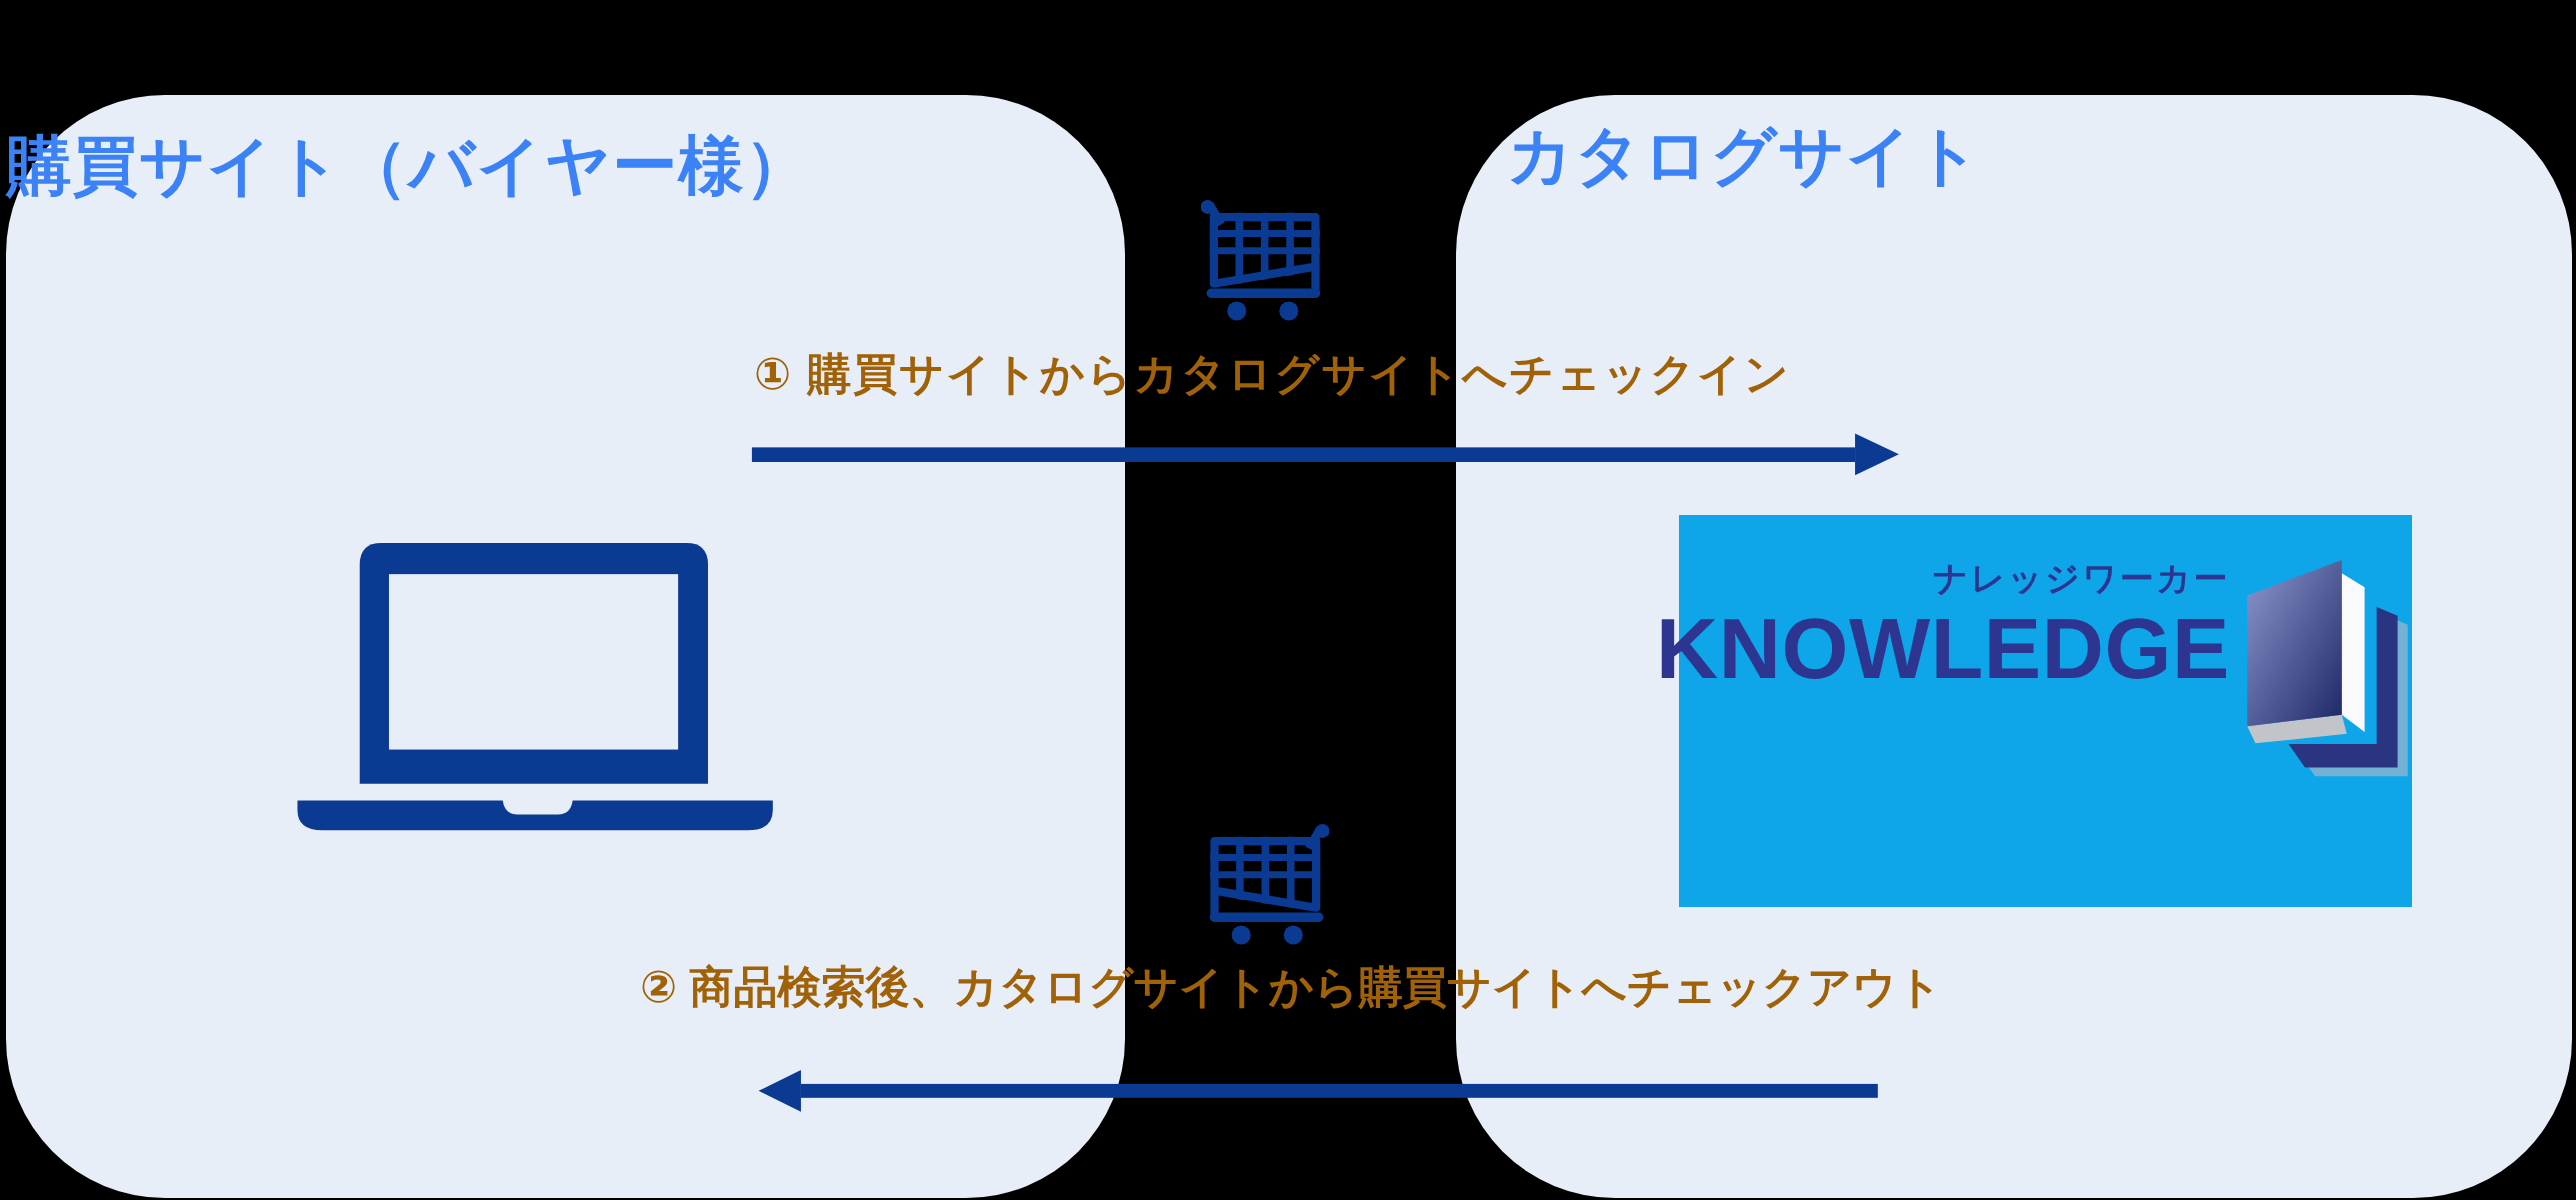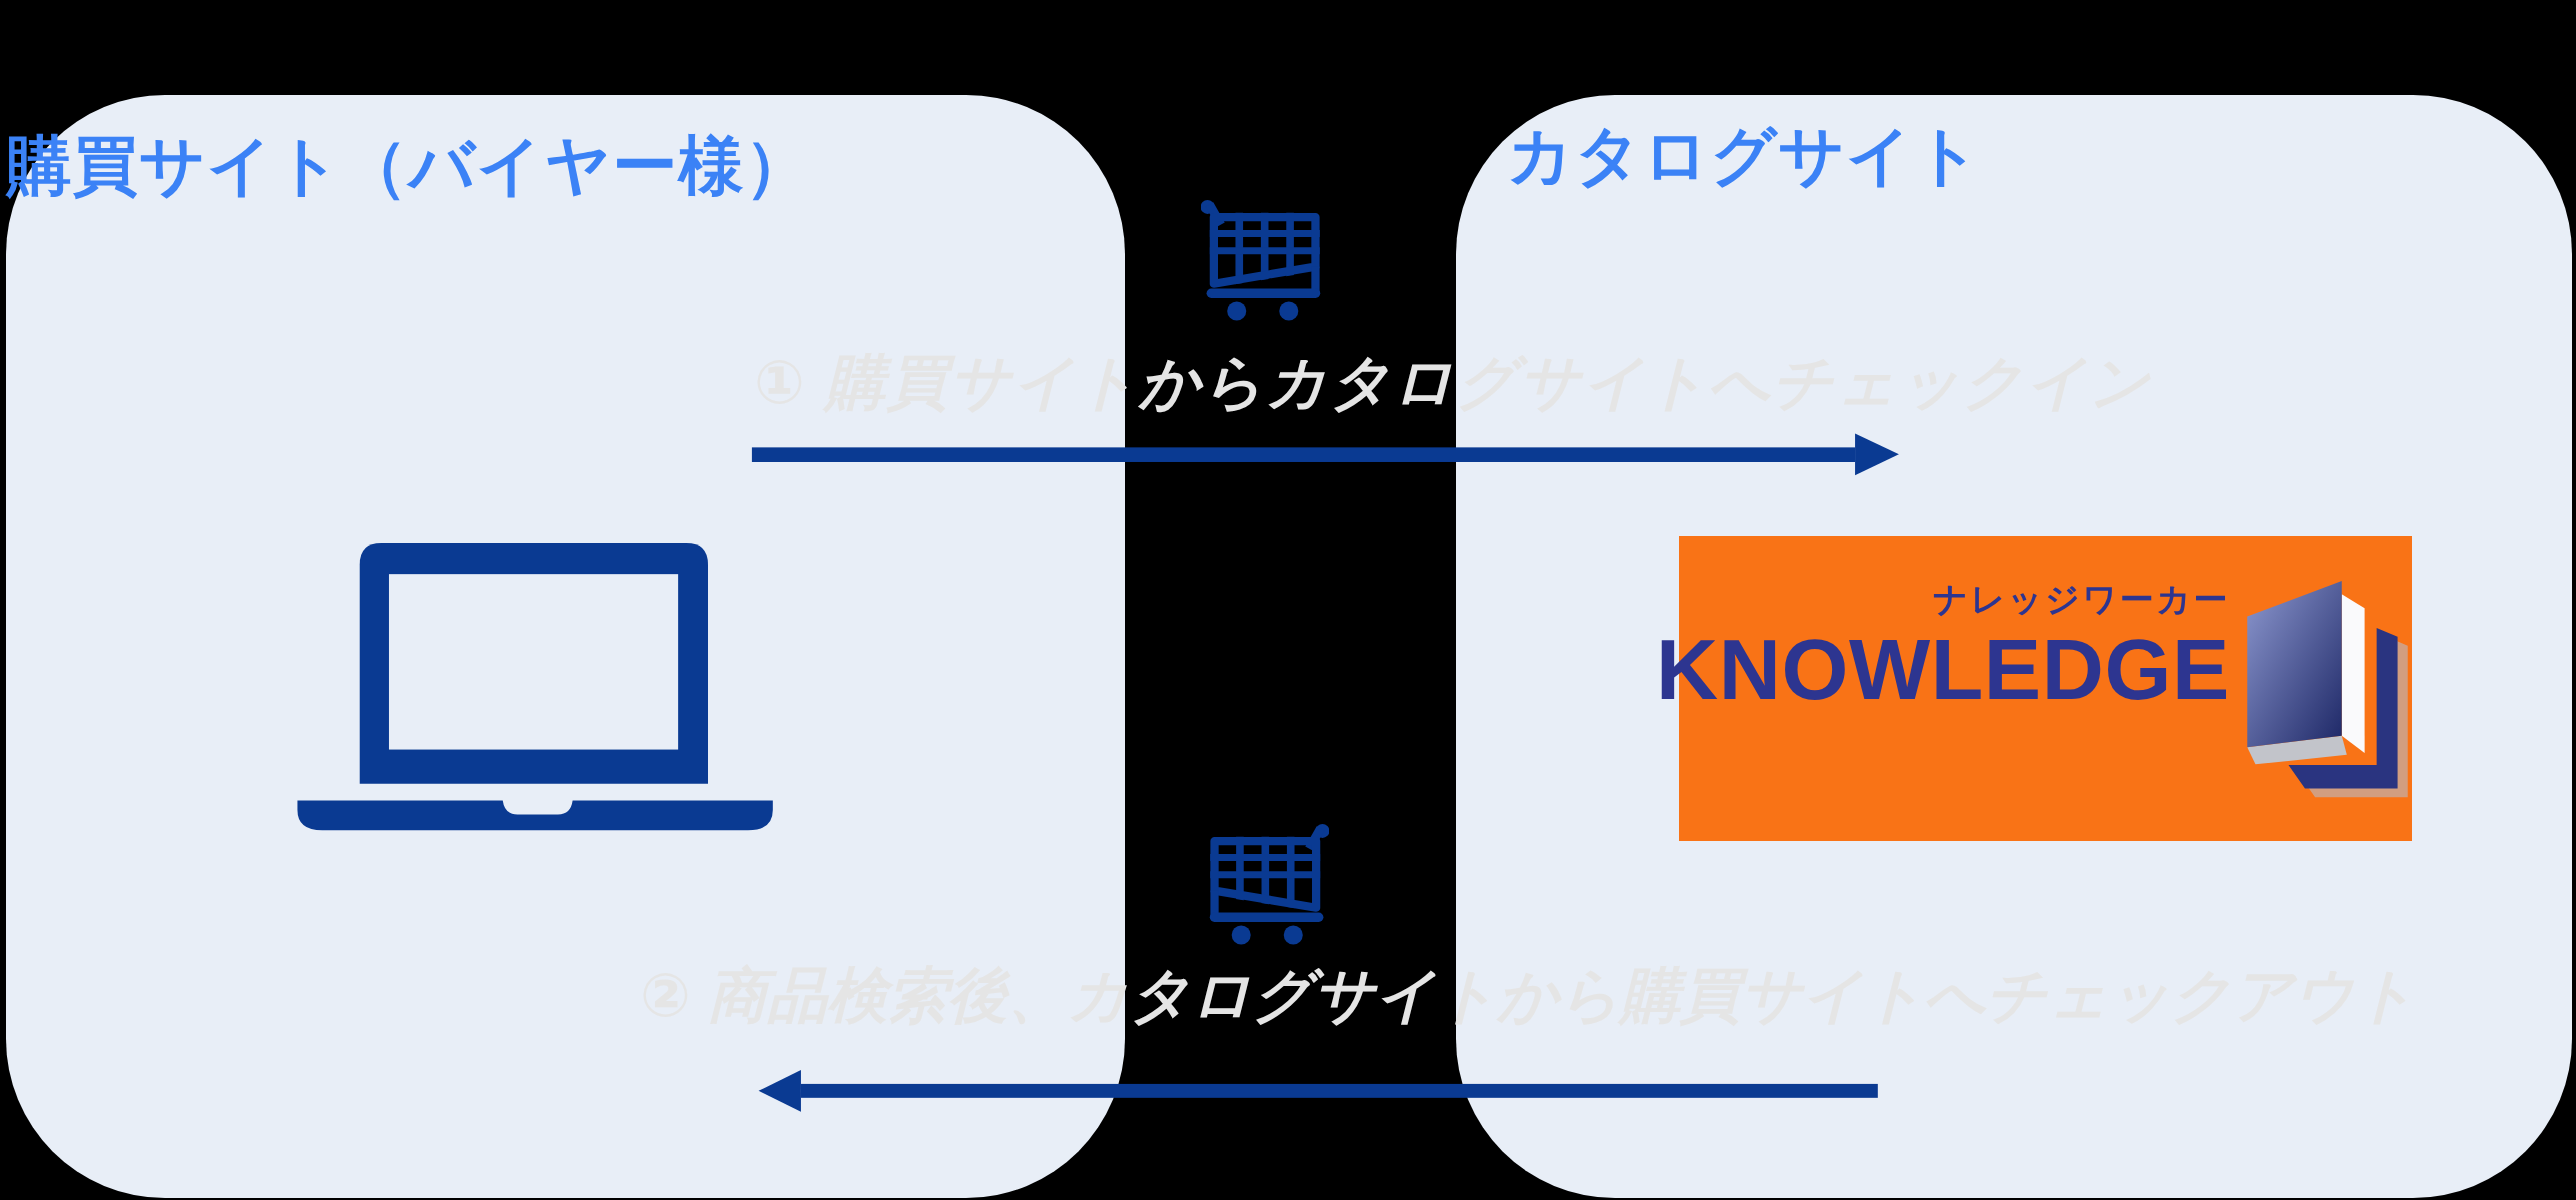--- a/index.html
+++ b/index.html
@@ -27,32 +27,31 @@
     font-size:65px;
     line-height:1.1;
     color:#3b82f6;
     letter-spacing:1.3px;
     white-space:nowrap;
   }
   #title-buyer{left:6.4px;top:130px;width:1119px;}
   #title-catalog{left:1507px;top:120px;width:1113px;}
   .flow-label{
     position:absolute;
-    font-size:60px;
+    font-size:44px;
     font-weight:600;
-    color:#e5e5e5;
+    color:#a16207;
     line-height:1.05;
     white-space:nowrap;
-    font-style:italic;
   }
   #label-checkin{left:754px;top:351px;letter-spacing:1.9px;}
   #label-checkout{left:640px;top:964px;letter-spacing:0;}
   #logo-box{
-    left:1679px;top:536px;width:733px;height:305px;
-    background:#f97316;
+    left:1679px;top:515px;width:733px;height:392px;
+    background:#0ea5e9;
   }
   .logo-text{
     position:absolute;
     right:182px;
     color:#2d3590;
     font-weight:700;
     line-height:1;
     white-space:nowrap;
   }
   #logo-kana{top:46px;font-size:34px;letter-spacing:2.5px;}

